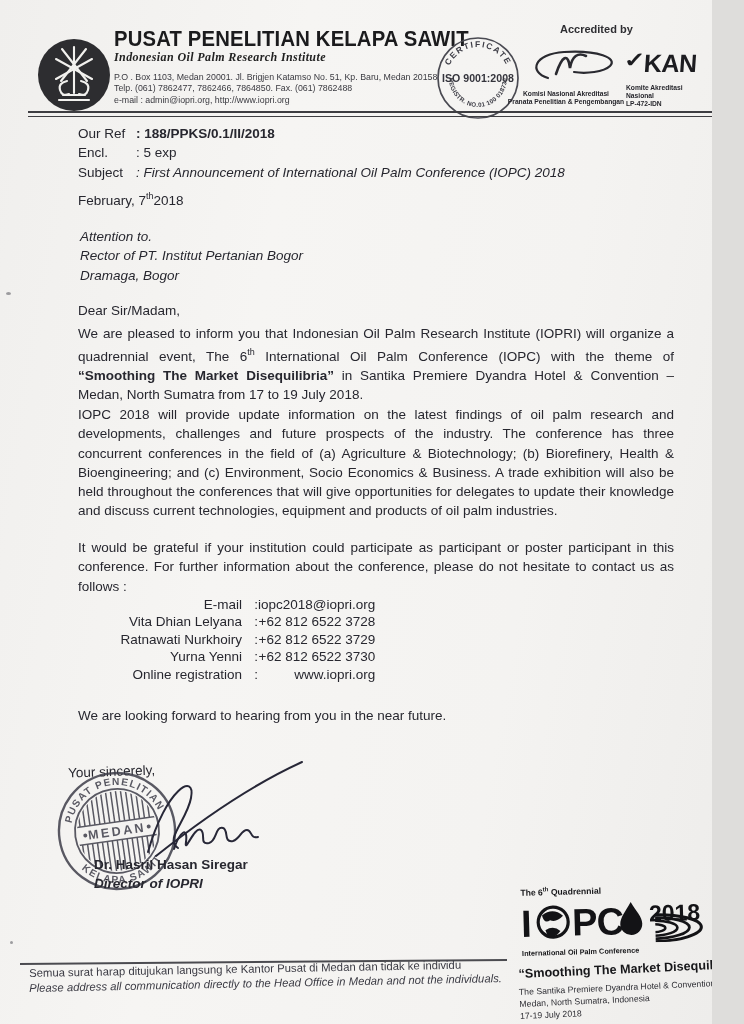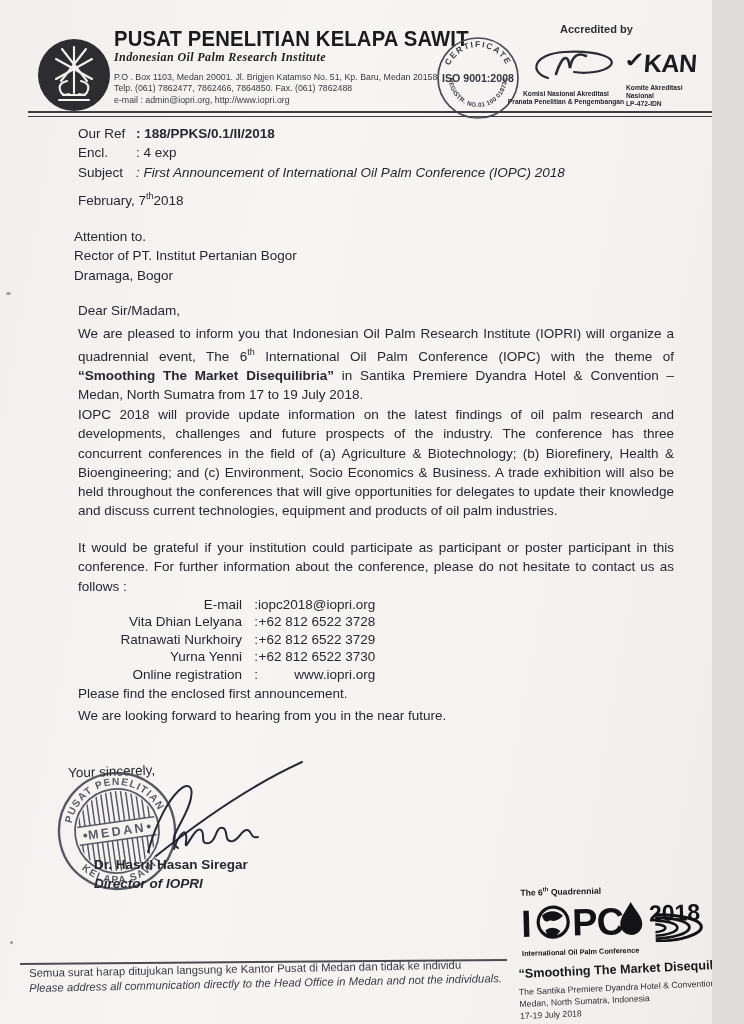--- a/index.html
+++ b/index.html
@@ -21,21 +21,21 @@
   .kan-word{font-size:25px;font-weight:800;letter-spacing:-.5px;transform:skewX(-4deg);line-height:26px;}
   .kan-cap{left:626px;top:84px;font-size:6.7px;font-weight:700;line-height:8.2px;color:#26262c;}
   .header-rule{left:28px;top:111px;width:694px;height:3px;border-top:2.6px solid #3e3e42;
                border-bottom:1.4px solid #3e3e42;}
   
   .bodytext{font-size:13.5px;line-height:19.3px;color:#27272f;}
   .meta{left:78px;top:124px;}
   .meta-row{display:grid;grid-template-columns:58px auto;}
   .date{left:78px;top:187px;}
   sup{font-size:9px;}
-  .recipient{left:74px;top:227px;}
+  .recipient{left:80px;top:227px;font-style:italic;}
   .salutation{left:78px;top:301px;}
   .para{left:78px;width:596px;text-align:justify;}
   .p1{top:324px;} .p2{top:405px;} .p3{top:538px;}
   .contacts{left:114px;top:596px;font-size:13.5px;line-height:17.4px;color:#27272f;}
   .c-row{display:grid;grid-template-columns:128px 16px auto;text-align:right;}
   .enclosed{left:78px;top:684px;}
   .closing{left:78px;top:706px;}
   .bold{font-weight:700;}
   .italic{font-style:italic;}
   
@@ -122,21 +122,21 @@
 
   <div class="abs header-rule"></div>
 
   <div class="abs meta bodytext">
     <div class="meta-row">
       <span>Our Ref</span>
       <span class="bold" style="font-weight:600;">: 188/PPKS/0.1/II/2018</span>
     </div>
     <div class="meta-row">
       <span>Encl.</span>
-      <span>: 4 exp</span>
+      <span>: 5 exp</span>
     </div>
     <div class="meta-row">
       <span>Subject</span>
       <span class="italic">: First Announcement of International Oil Palm Conference (IOPC) 2018</span>
     </div>
   </div>
 
   <div class="abs date bodytext"><span>February, 7</span><sup>th</sup><span>2018</span></div>
 
   <div class="abs recipient bodytext">
@@ -173,21 +173,20 @@
       <span>:</span>
       <span>+62 812 6522 3730</span>
     </div>
     <div class="c-row">
       <span>Online registration</span>
       <span>:</span>
       <span>www.iopri.org</span>
     </div>
   </div>
 
-  <div class="abs enclosed bodytext">Please find the enclosed first announcement.</div>
   <div class="abs closing bodytext">We are looking forward to hearing from you in the near future.</div>
 
   <div class="abs valediction bodytext">Your sincerely,</div>
 
   <svg class="abs" style="left:56px;top:770px;opacity:.85;" width="122" height="122" viewBox="0 0 122 122">
     <g transform="rotate(-8 61 61)" fill="none" stroke="#3e3e4a">
       <circle cx="61" cy="61" r="58" stroke-width="2.4"></circle>
       <circle cx="61" cy="61" r="42" stroke-width="1.8"></circle>
       <defs>
         <path id="stTop" d="M 15,61 A 46,46 0 0 1 107,61"></path>

